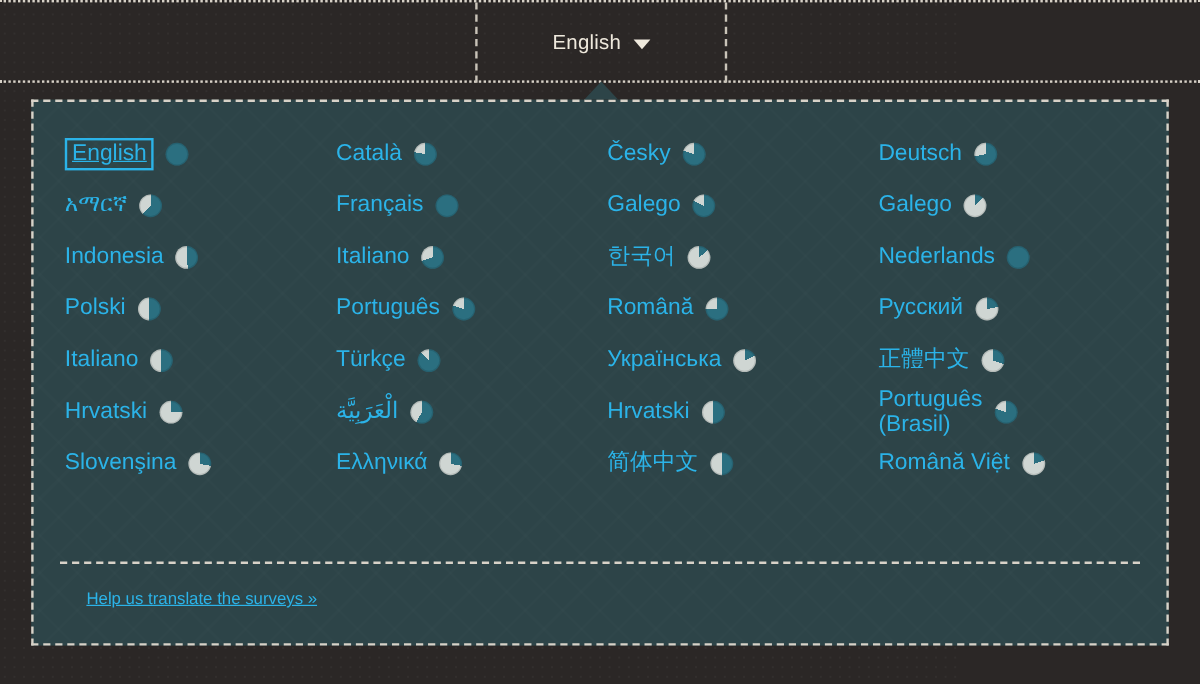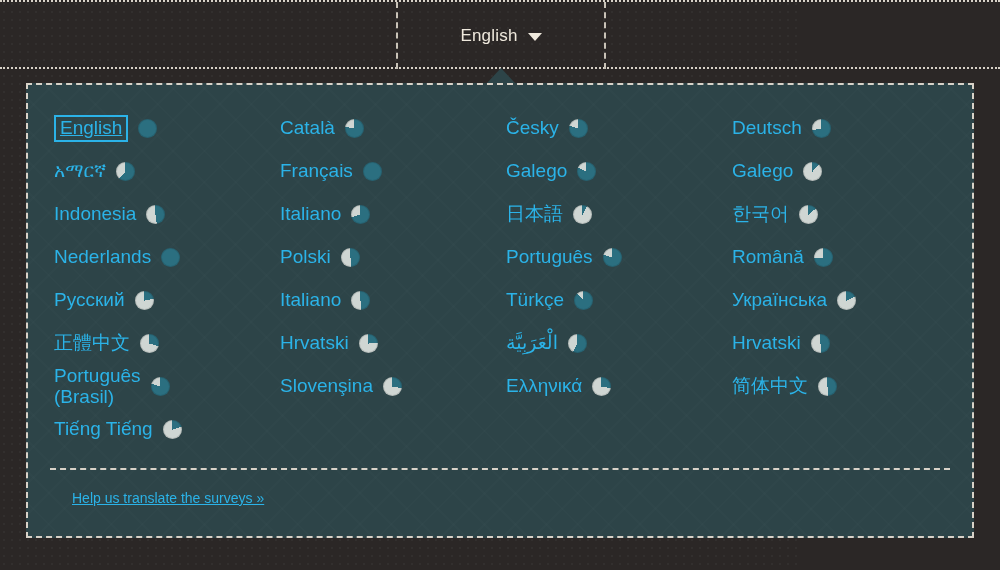--- a/index.html
+++ b/index.html
@@ -211,24 +211,20 @@
         </div>
         <div class="lang-cell">
           <a class="lang-link">Indonesia</a>
           <span class="pie" style="background: conic-gradient(rgb(43, 111, 128) 0deg, rgb(43, 111, 128) 172.8deg, rgb(207, 214, 211) 172.8deg, rgb(207, 214, 211) 360deg);"></span>
         </div>
         <div class="lang-cell">
           <a class="lang-link">Italiano</a>
           <span class="pie" style="background: conic-gradient(rgb(43, 111, 128) 0deg, rgb(43, 111, 128) 252deg, rgb(207, 214, 211) 252deg, rgb(207, 214, 211) 360deg);"></span>
         </div>
         <div class="lang-cell">
-          <a class="lang-link">日本語</a>
-          <span class="pie" style="background: conic-gradient(rgb(43, 111, 128) 0deg, rgb(43, 111, 128) 28.8deg, rgb(207, 214, 211) 28.8deg, rgb(207, 214, 211) 360deg);"></span>
-        </div>
-        <div class="lang-cell">
           <a class="lang-link">한국어</a>
           <span class="pie" style="background: conic-gradient(rgb(43, 111, 128) 0deg, rgb(43, 111, 128) 50.4deg, rgb(207, 214, 211) 50.4deg, rgb(207, 214, 211) 360deg);"></span>
         </div>
         <div class="lang-cell">
           <a class="lang-link">Nederlands</a>
           <span class="pie" style="background: conic-gradient(rgb(43, 111, 128) 0deg, rgb(43, 111, 128) 360deg, rgb(207, 214, 211) 360deg, rgb(207, 214, 211) 360deg);"></span>
         </div>
         <div class="lang-cell">
           <a class="lang-link">Polski</a>
           <span class="pie" style="background: conic-gradient(rgb(43, 111, 128) 0deg, rgb(43, 111, 128) 180deg, rgb(207, 214, 211) 180deg, rgb(207, 214, 211) 360deg);"></span>
@@ -284,21 +280,21 @@
         </div>
         <div class="lang-cell">
           <a class="lang-link">Ελληνικά</a>
           <span class="pie" style="background: conic-gradient(rgb(43, 111, 128) 0deg, rgb(43, 111, 128) 100.8deg, rgb(207, 214, 211) 100.8deg, rgb(207, 214, 211) 360deg);"></span>
         </div>
         <div class="lang-cell">
           <a class="lang-link">简体中文</a>
           <span class="pie" style="background: conic-gradient(rgb(43, 111, 128) 0deg, rgb(43, 111, 128) 180deg, rgb(207, 214, 211) 180deg, rgb(207, 214, 211) 360deg);"></span>
         </div>
         <div class="lang-cell">
-          <a class="lang-link">Tiếng Tiếng</a>
+          <a class="lang-link">Română Việt</a>
           <span class="pie" style="background: conic-gradient(rgb(43, 111, 128) 0deg, rgb(43, 111, 128) 72deg, rgb(207, 214, 211) 72deg, rgb(207, 214, 211) 360deg);"></span>
         </div>
       </div>
 
     <div id="panel-footer">
       <a id="help-link">Help us translate the surveys »</a>
     </div>
 
   </div>
 

